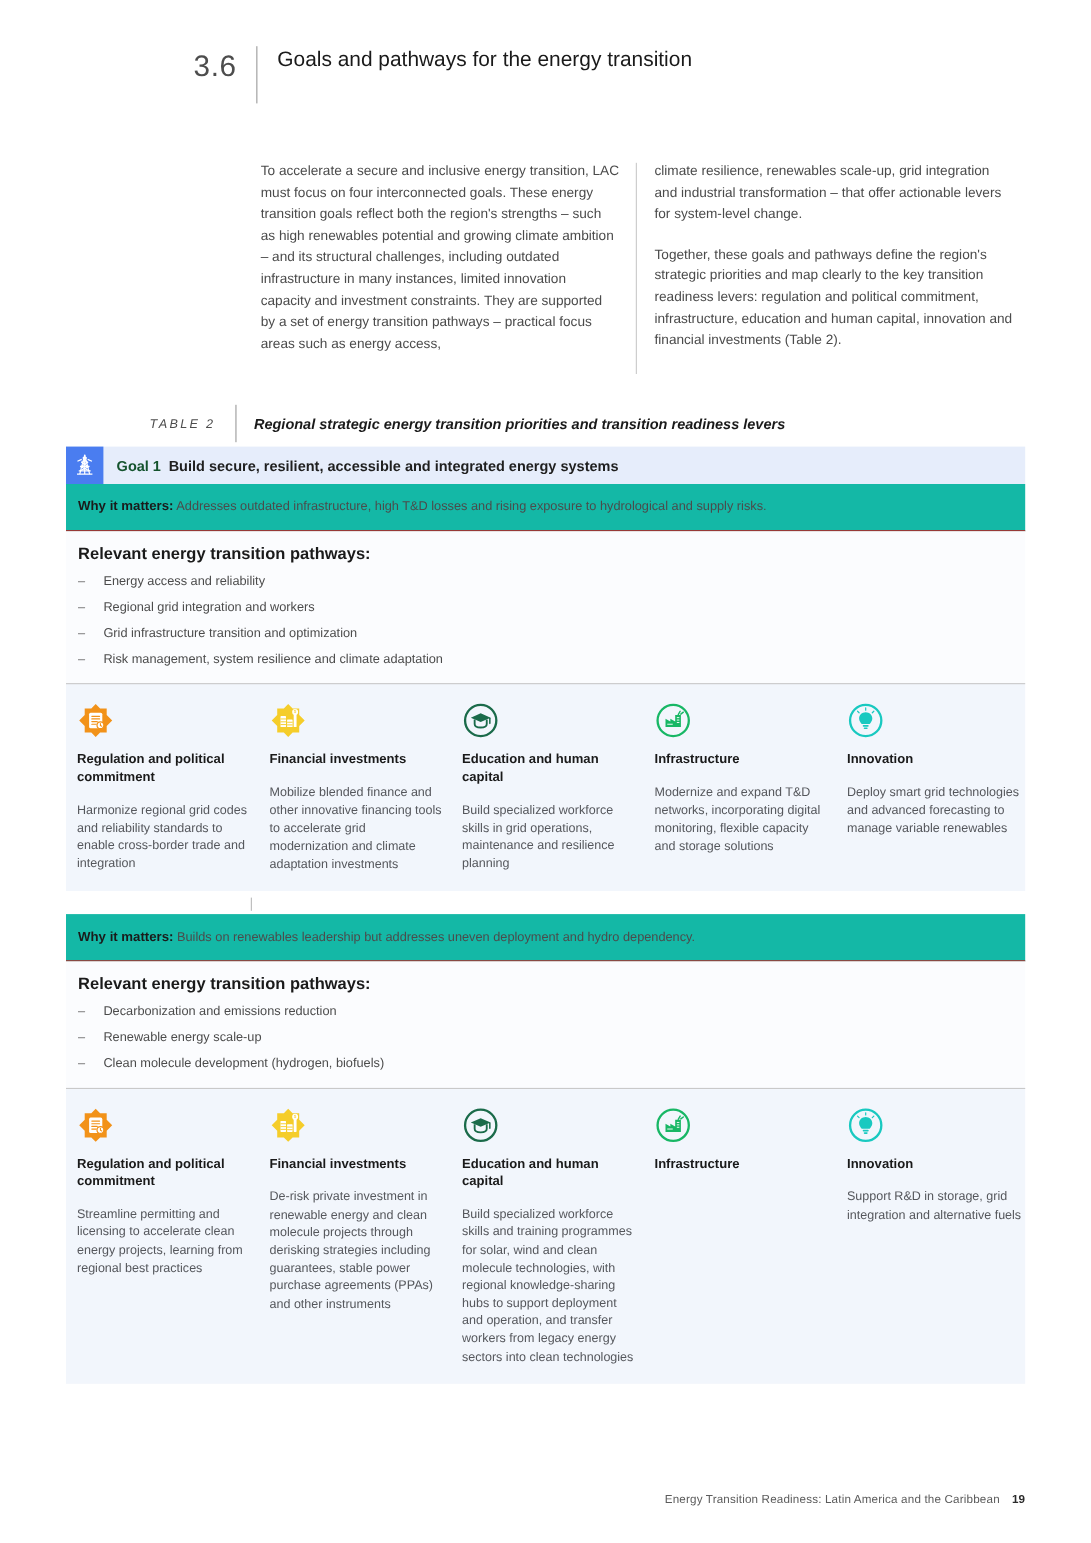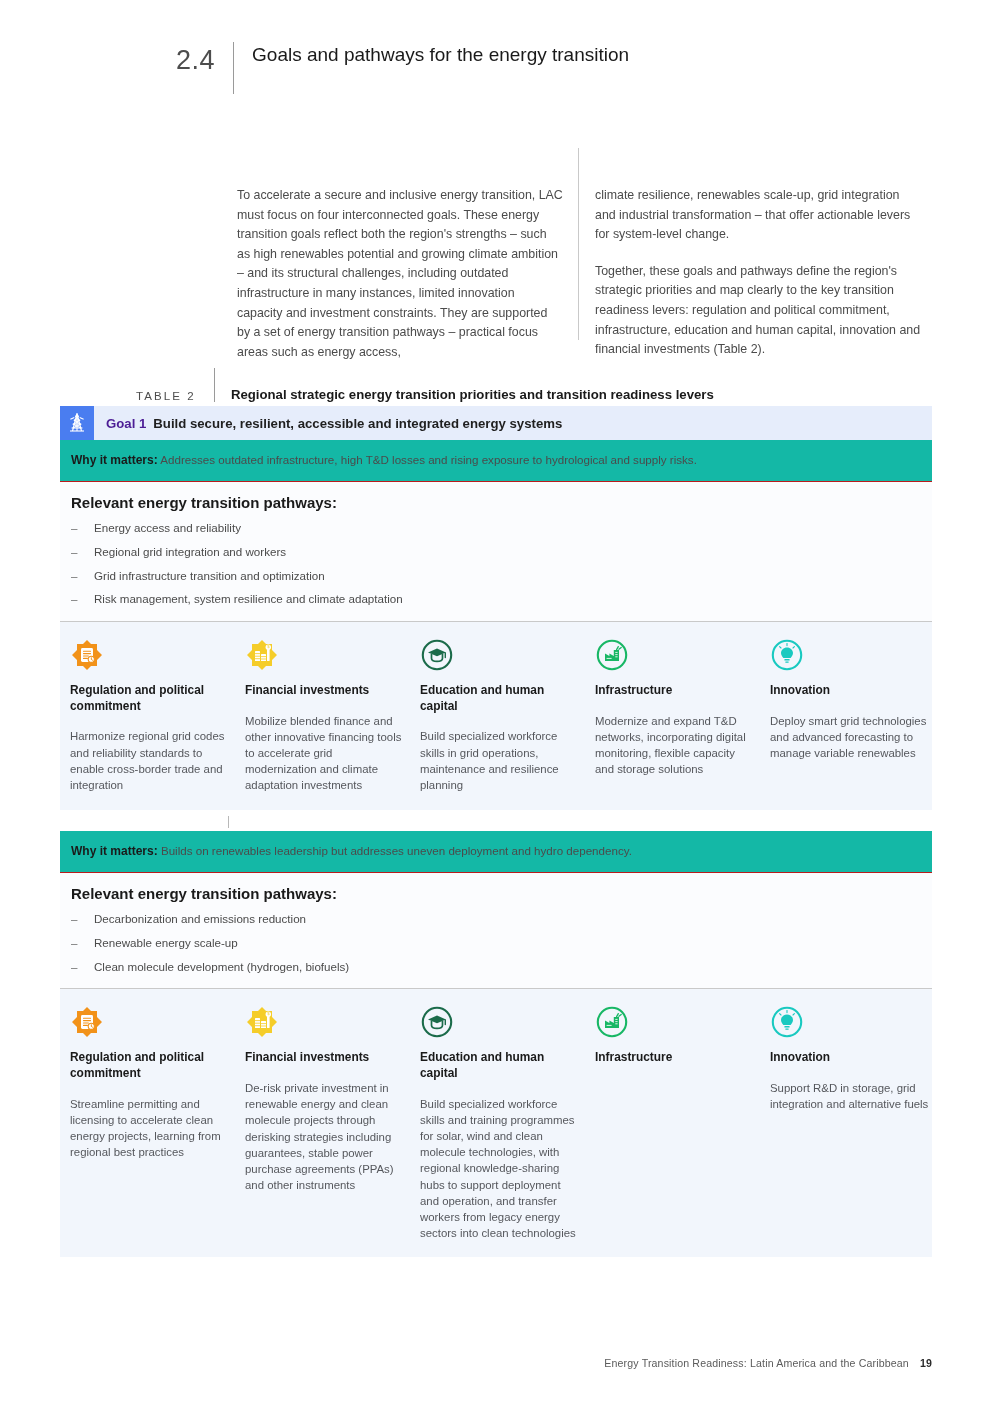--- a/index.html
+++ b/index.html
@@ -54,21 +54,20 @@
     top: 146px;
     width: 690px;
     display: flex;
     gap: 0px;
   }
   .intro-col {
     width: 326px;
     font-size: 12.4px;
     line-height: 19.6px;
     color: #4b4b4b;
-    margin-top: 40px;
   }
   .intro-col.right {
     margin-left: 32px;
   }
   .intro-col p { margin: 0 0 17px 0; }
   .intro-col p:last-child { margin-bottom: 0; }
   .intro-divider {
     position: absolute;
     left: 578px;
     top: 148px;
@@ -76,21 +75,22 @@
     height: 192px;
     background: #c9c9c9;
   }
 
   
   .tbl-cap {
     position: absolute;
     left: 136px;
     top: 368px;
     display: flex;
-    align-items: flex-end;
+    align-items: center;
+    font-style: italic;
   }
   .tbl-cap-label {
     font-size: 11.5px;
     letter-spacing: 2.1px;
     color: #4d4d4d;
     padding-top: 2px;
   }
   .tbl-cap-rule {
     width: 1px;
     height: 34px;
@@ -129,21 +129,21 @@
     justify-content: center;
   }
   .goal-bar-text {
     padding-left: 12px;
     font-size: 13.2px;
     font-weight: bold;
     color: #1f1f1f;
     white-space: nowrap;
   }
   .goal-num {
-    color: #4c1d95;
+    color: #14532d;
     font-weight: bold;
     margin-right: 7px;
   }
 
   .why-row {
     background: #14b8a6;
     border-bottom: 1px solid #b91c1c;
     padding: 12px 12px 12px 11px;
     font-size: 11.6px;
     line-height: 1.45;
@@ -230,21 +230,21 @@
   .footer .pg {
     color: #2b2b2b;
     font-weight: bold;
     margin-left: 11px;
   }
 </style>
 </head>
 <body>
 
 <div class="sec-head">
-  <div class="sec-num">2.4</div>
+  <div class="sec-num">3.6</div>
   <div class="sec-rule"></div>
   <div class="sec-title">Goals and pathways for the energy transition</div>
 </div>
 
 <div class="intro">
   <div class="intro-col">
     <p>To accelerate a secure and inclusive energy transition, LAC must focus on four interconnected goals. These energy transition goals reflect both the region's strengths – such as high renewables potential and growing climate ambition – and its structural challenges, including outdated infrastructure in many instances, limited innovation capacity and investment constraints. They are supported by a set of energy transition pathways – practical focus areas such as energy access,</p>
   </div>
   <div class="intro-col right">
     <p>climate resilience, renewables scale-up, grid integration and industrial transformation – that offer actionable levers for system-level change.</p>

